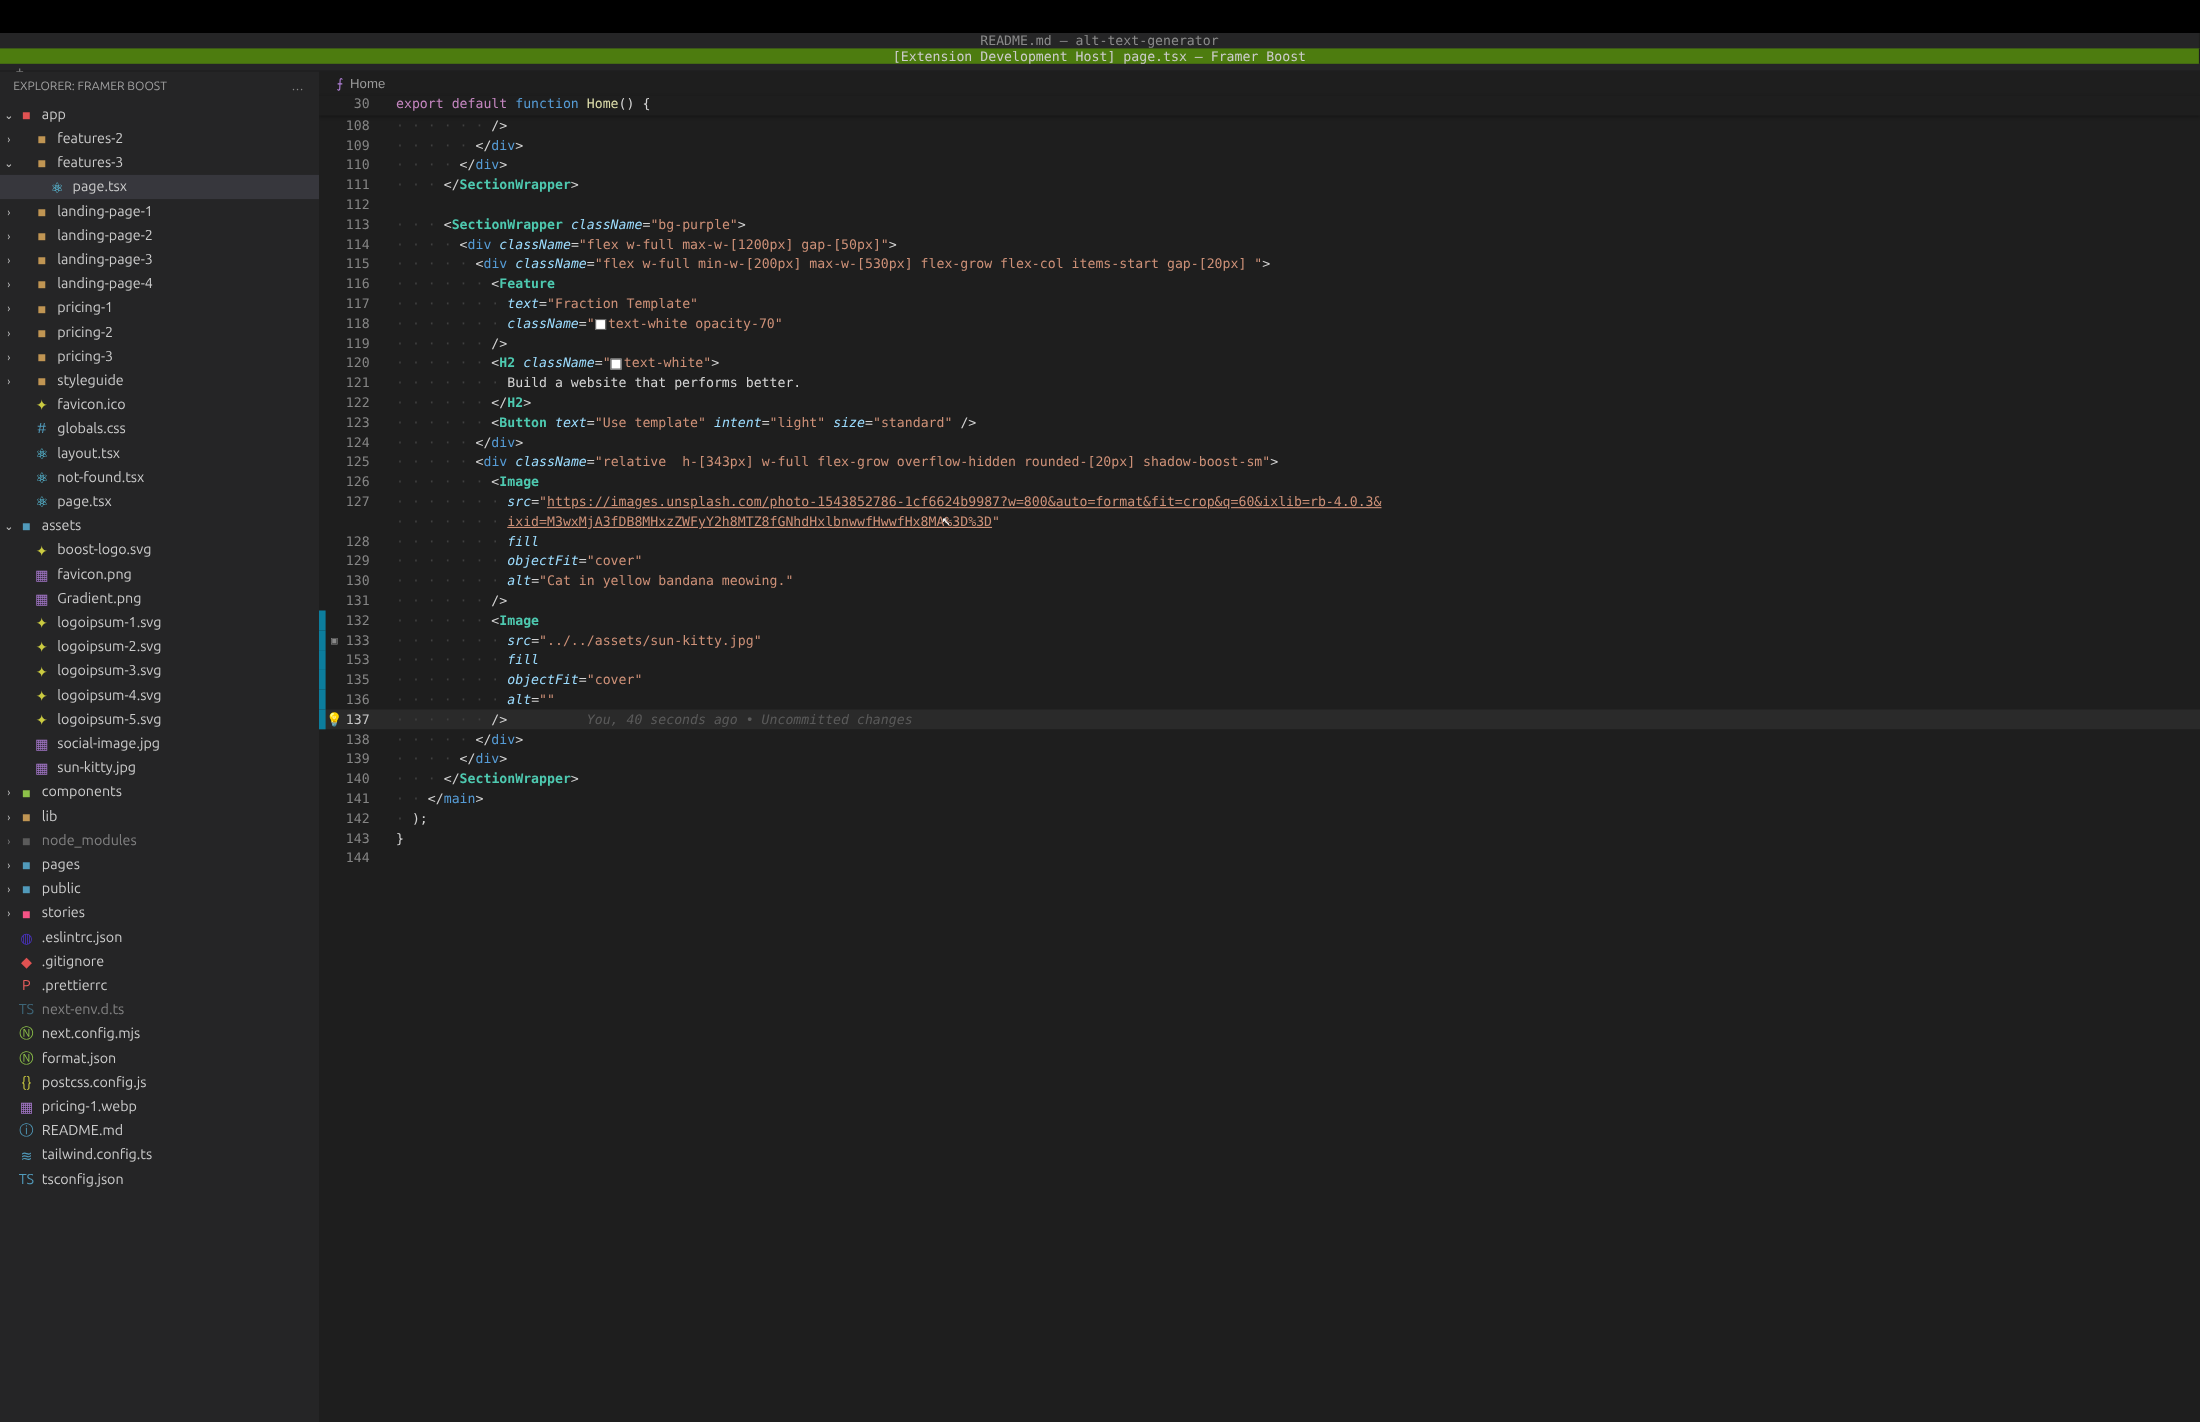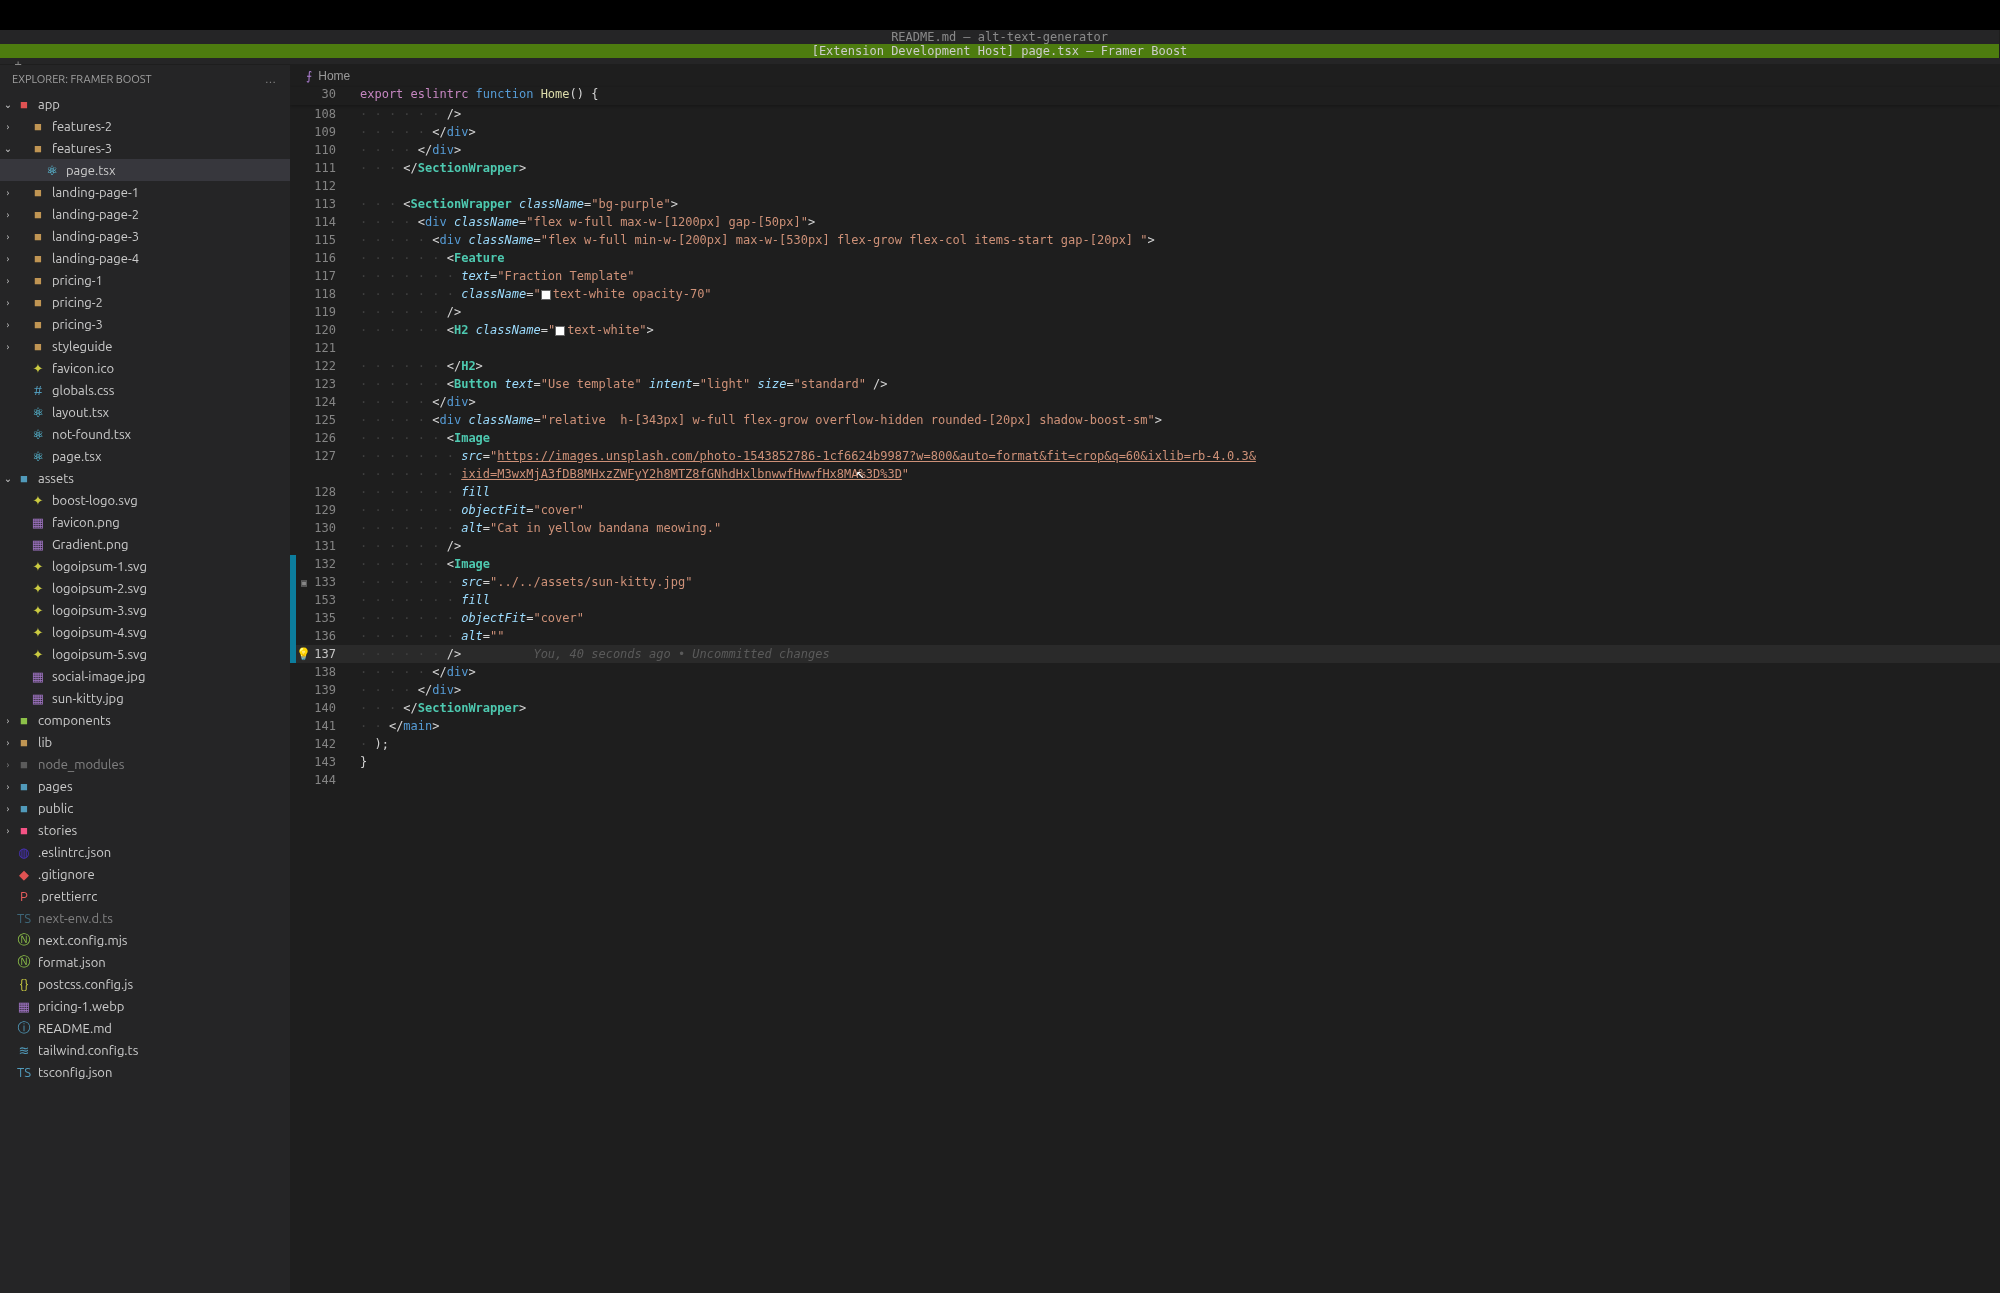--- a/index.html
+++ b/index.html
@@ -443,37 +443,37 @@
 
     <div class="editor-area" style="position:relative;">
       <div class="breadcrumb">
         <span class="fn-symbol">⨍</span>
         <span>Home</span>
       </div>
       <div class="sticky-line">
         <span class="gutter-mark"></span>
         <span class="gutter-deco"></span>
         <span class="gutter-num">30</span>
-        <span class="line-content" id="sticky-content"><span class="kw-export">export </span><span class="kw-default">eslintrc </span><span class="kw-function">function </span><span class="fn-name">Home</span><span class="punc">() {</span></span>
+        <span class="line-content" id="sticky-content"><span class="kw-export">export </span><span class="kw-default">default </span><span class="kw-function">function </span><span class="fn-name">Home</span><span class="punc">() {</span></span>
       </div>
       <div class="code-scroll" id="code">
           <div class="code-line"><span class="gutter-mark"></span><span class="gutter-deco"></span><span class="gutter-num">108</span><span class="line-content"><span class="ws">· · · · · · </span><span class="punc">/&gt;</span></span></div>
           <div class="code-line"><span class="gutter-mark"></span><span class="gutter-deco"></span><span class="gutter-num">109</span><span class="line-content"><span class="ws">· · · · · </span><span class="punc">&lt;/</span><span class="tag-html">div</span><span class="punc">&gt;</span></span></div>
           <div class="code-line"><span class="gutter-mark"></span><span class="gutter-deco"></span><span class="gutter-num">110</span><span class="line-content"><span class="ws">· · · · </span><span class="punc">&lt;/</span><span class="tag-html">div</span><span class="punc">&gt;</span></span></div>
           <div class="code-line"><span class="gutter-mark"></span><span class="gutter-deco"></span><span class="gutter-num">111</span><span class="line-content"><span class="ws">· · · </span><span class="punc">&lt;/</span><span class="comp">SectionWrapper</span><span class="punc">&gt;</span></span></div>
           <div class="code-line"><span class="gutter-mark"></span><span class="gutter-deco"></span><span class="gutter-num">112</span><span class="line-content"></span></div>
           <div class="code-line"><span class="gutter-mark"></span><span class="gutter-deco"></span><span class="gutter-num">113</span><span class="line-content"><span class="ws">· · · </span><span class="punc">&lt;</span><span class="comp">SectionWrapper</span><span> </span><span class="attr">className</span><span class="punc">=</span><span class="str">"bg-purple"</span><span class="punc">&gt;</span></span></div>
           <div class="code-line"><span class="gutter-mark"></span><span class="gutter-deco"></span><span class="gutter-num">114</span><span class="line-content"><span class="ws">· · · · </span><span class="punc">&lt;</span><span class="tag-html">div</span><span> </span><span class="attr">className</span><span class="punc">=</span><span class="str">"flex w-full max-w-[1200px] gap-[50px]"</span><span class="punc">&gt;</span></span></div>
           <div class="code-line"><span class="gutter-mark"></span><span class="gutter-deco"></span><span class="gutter-num">115</span><span class="line-content"><span class="ws">· · · · · </span><span class="punc">&lt;</span><span class="tag-html">div</span><span> </span><span class="attr">className</span><span class="punc">=</span><span class="str">"flex w-full min-w-[200px] max-w-[530px] flex-grow flex-col items-start gap-[20px] "</span><span class="punc">&gt;</span></span></div>
           <div class="code-line"><span class="gutter-mark"></span><span class="gutter-deco"></span><span class="gutter-num">116</span><span class="line-content"><span class="ws">· · · · · · </span><span class="punc">&lt;</span><span class="comp">Feature</span></span></div>
           <div class="code-line"><span class="gutter-mark"></span><span class="gutter-deco"></span><span class="gutter-num">117</span><span class="line-content"><span class="ws">· · · · · · · </span><span class="attr">text</span><span class="punc">=</span><span class="str">"Fraction Template"</span></span></div>
           <div class="code-line"><span class="gutter-mark"></span><span class="gutter-deco"></span><span class="gutter-num">118</span><span class="line-content"><span class="ws">· · · · · · · </span><span class="attr">className</span><span class="punc">=</span><span class="str">"</span><span class="colorbox" style="background: rgb(255, 255, 255);"></span><span></span><span class="str">text-white opacity-70"</span></span></div>
           <div class="code-line"><span class="gutter-mark"></span><span class="gutter-deco"></span><span class="gutter-num">119</span><span class="line-content"><span class="ws">· · · · · · </span><span class="punc">/&gt;</span></span></div>
           <div class="code-line"><span class="gutter-mark"></span><span class="gutter-deco"></span><span class="gutter-num">120</span><span class="line-content"><span class="ws">· · · · · · </span><span class="punc">&lt;</span><span class="comp">H2</span><span> </span><span class="attr">className</span><span class="punc">=</span><span class="str">"</span><span class="colorbox" style="background: rgb(255, 255, 255);"></span><span></span><span class="str">text-white"</span><span class="punc">&gt;</span></span></div>
-          <div class="code-line"><span class="gutter-mark"></span><span class="gutter-deco"></span><span class="gutter-num">121</span></div>
+          <div class="code-line"><span class="gutter-mark"></span><span class="gutter-deco"></span><span class="gutter-num">121</span><span class="line-content"><span class="ws">· · · · · · · </span><span class="txt">Build a website that performs better.</span></span></div>
           <div class="code-line"><span class="gutter-mark"></span><span class="gutter-deco"></span><span class="gutter-num">122</span><span class="line-content"><span class="ws">· · · · · · </span><span class="punc">&lt;/</span><span class="comp">H2</span><span class="punc">&gt;</span></span></div>
           <div class="code-line"><span class="gutter-mark"></span><span class="gutter-deco"></span><span class="gutter-num">123</span><span class="line-content"><span class="ws">· · · · · · </span><span class="punc">&lt;</span><span class="comp">Button</span><span> </span><span class="attr">text</span><span class="punc">=</span><span class="str">"Use template"</span><span> </span><span class="attr">intent</span><span class="punc">=</span><span class="str">"light"</span><span> </span><span class="attr">size</span><span class="punc">=</span><span class="str">"standard"</span><span class="punc"> /&gt;</span></span></div>
           <div class="code-line"><span class="gutter-mark"></span><span class="gutter-deco"></span><span class="gutter-num">124</span><span class="line-content"><span class="ws">· · · · · </span><span class="punc">&lt;/</span><span class="tag-html">div</span><span class="punc">&gt;</span></span></div>
           <div class="code-line"><span class="gutter-mark"></span><span class="gutter-deco"></span><span class="gutter-num">125</span><span class="line-content"><span class="ws">· · · · · </span><span class="punc">&lt;</span><span class="tag-html">div</span><span> </span><span class="attr">className</span><span class="punc">=</span><span class="str">"relative  h-[343px] w-full flex-grow overflow-hidden rounded-[20px] shadow-boost-sm"</span><span class="punc">&gt;</span></span></div>
           <div class="code-line"><span class="gutter-mark"></span><span class="gutter-deco"></span><span class="gutter-num">126</span><span class="line-content"><span class="ws">· · · · · · </span><span class="punc">&lt;</span><span class="comp">Image</span></span></div>
           <div class="code-line"><span class="gutter-mark"></span><span class="gutter-deco"></span><span class="gutter-num">127</span><span class="line-content"><span class="ws">· · · · · · · </span><span class="attr">src</span><span class="punc">=</span><span class="str">"</span><span class="str-link">https://images.unsplash.com/photo-1543852786-1cf6624b9987?w=800&amp;auto=format&amp;fit=crop&amp;q=60&amp;ixlib=rb-4.0.3&amp;</span></span></div>
           <div class="code-line"><span class="gutter-mark"></span><span class="gutter-deco"></span><span class="gutter-num"></span><span class="line-content"><span class="ws">· · · · · · · </span><span class="str-link">ixid=M3wxMjA3fDB8MHxzZWFyY2h8MTZ8fGNhdHxlbnwwfHwwfHx8MA%3D%3D</span><span class="str">"</span></span></div>
           <div class="code-line"><span class="gutter-mark"></span><span class="gutter-deco"></span><span class="gutter-num">128</span><span class="line-content"><span class="ws">· · · · · · · </span><span class="attr">fill</span></span></div>
           <div class="code-line"><span class="gutter-mark"></span><span class="gutter-deco"></span><span class="gutter-num">129</span><span class="line-content"><span class="ws">· · · · · · · </span><span class="attr">objectFit</span><span class="punc">=</span><span class="str">"cover"</span></span></div>
           <div class="code-line"><span class="gutter-mark"></span><span class="gutter-deco"></span><span class="gutter-num">130</span><span class="line-content"><span class="ws">· · · · · · · </span><span class="attr">alt</span><span class="punc">=</span><span class="str">"Cat in yellow bandana meowing."</span></span></div>

